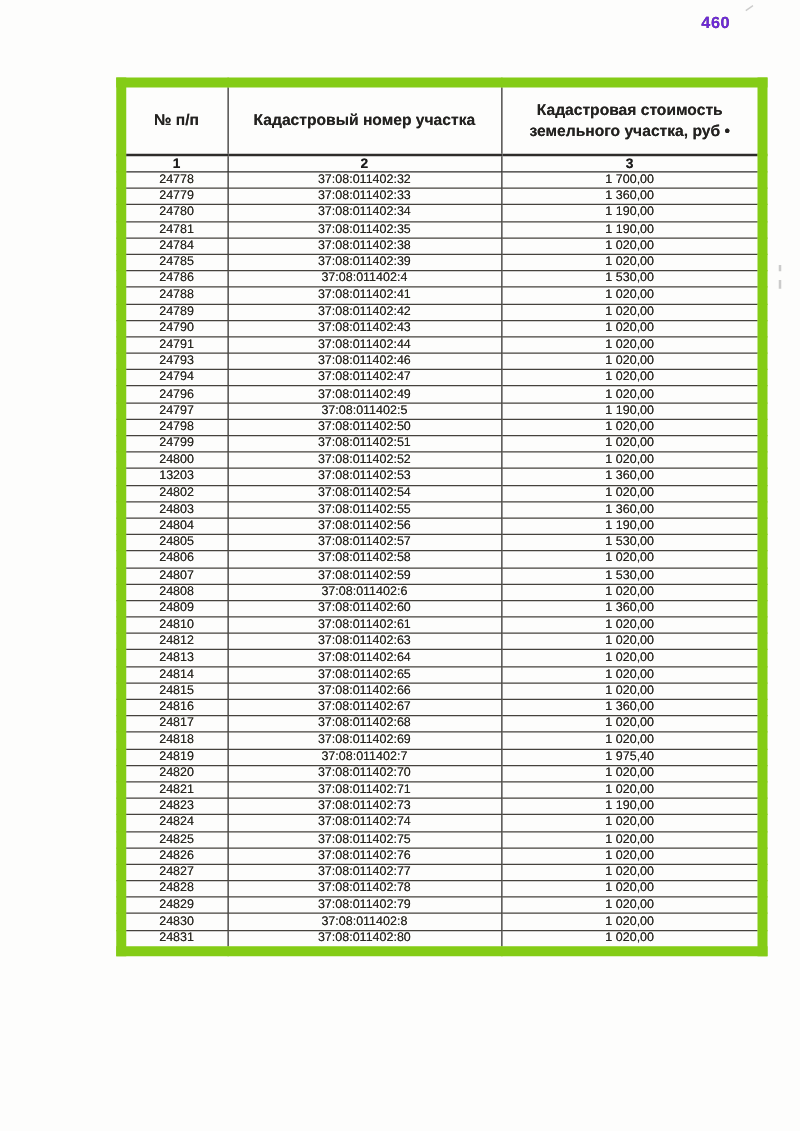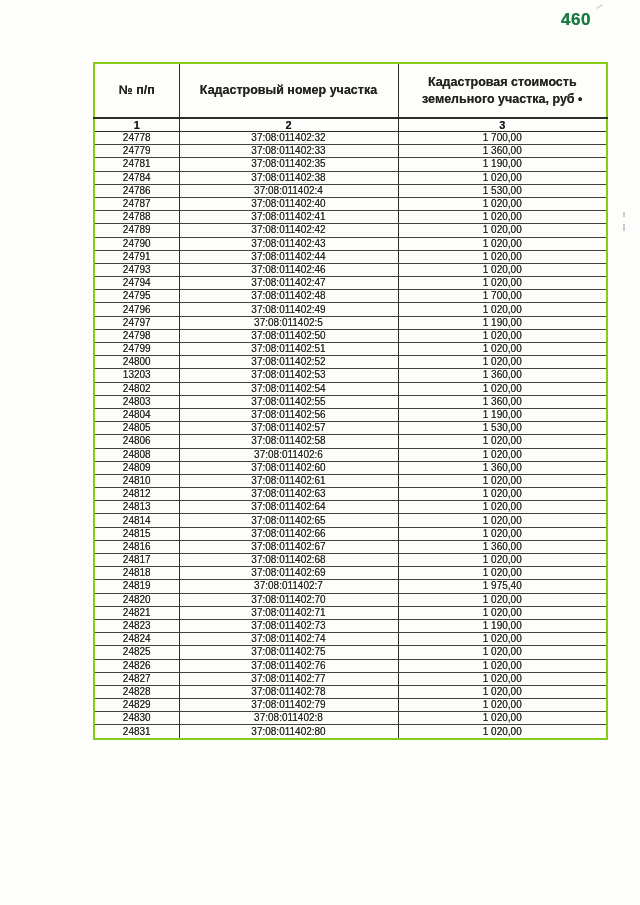--- a/index.html
+++ b/index.html
@@ -12,24 +12,24 @@
     background: #fdfdfc;
     font-family: "Liberation Sans", sans-serif;
     color: #1c1c1c;
     position: relative;
     overflow: hidden;
   }
   .page-number {
     position: absolute;
     top: 10px;
     left: 561px;
-    font-size: 17px;
+    font-size: 13px;
     font-weight: bold;
     letter-spacing: 0.5px;
-    color: #15803d;
+    color: #6d28d9;
   }
   .scratch {
     position: absolute;
     background: #9a9a9a;
     opacity: 0.5;
   }
   .scratch-1 { top: 6px; left: 596px; width: 7px; height: 1px; transform: rotate(-35deg); }
   .scratch-2 { top: 212px; left: 623px; width: 2px; height: 5px; }
   .scratch-3 { top: 224px; left: 623px; width: 2px; height: 7px; }
 
@@ -48,21 +48,21 @@
 
   .cad-table th, .cad-table td {
     border: 1px solid #2e2c2a;
     text-align: center;
     vertical-align: middle;
     padding: 0;
     overflow: hidden;
     white-space: nowrap;
   }
   .cad-table {
-    border: 2px solid #84cc16;
+    border: 8px solid #84cc16;
   }
   .cad-table tr.head-row th {
     height: 53px;
     font-size: 12.5px;
     font-weight: bold;
     color: #232220;
     border-bottom: 2px solid #2e2c2a;
     white-space: pre-line;
     line-height: 1.35;
   }
@@ -119,40 +119,45 @@
         <td>24778</td>
         <td>37:08:011402:32</td>
         <td>1 700,00</td>
       </tr>
       <tr>
         <td>24779</td>
         <td>37:08:011402:33</td>
         <td>1 360,00</td>
       </tr>
       <tr>
+        <td>24780</td>
+        <td>37:08:011402:34</td>
+        <td>1 190,00</td>
+      </tr>
+      <tr>
         <td>24781</td>
         <td>37:08:011402:35</td>
         <td>1 190,00</td>
       </tr>
       <tr>
         <td>24784</td>
         <td>37:08:011402:38</td>
+        <td>1 020,00</td>
+      </tr>
+      <tr>
+        <td>24785</td>
+        <td>37:08:011402:39</td>
         <td>1 020,00</td>
       </tr>
       <tr>
         <td>24786</td>
         <td>37:08:011402:4</td>
         <td>1 530,00</td>
       </tr>
       <tr>
-        <td>24787</td>
-        <td>37:08:011402:40</td>
-        <td>1 020,00</td>
-      </tr>
-      <tr>
         <td>24788</td>
         <td>37:08:011402:41</td>
         <td>1 020,00</td>
       </tr>
       <tr>
         <td>24789</td>
         <td>37:08:011402:42</td>
         <td>1 020,00</td>
       </tr>
       <tr>
@@ -167,25 +172,20 @@
       </tr>
       <tr>
         <td>24793</td>
         <td>37:08:011402:46</td>
         <td>1 020,00</td>
       </tr>
       <tr>
         <td>24794</td>
         <td>37:08:011402:47</td>
         <td>1 020,00</td>
-      </tr>
-      <tr>
-        <td>24795</td>
-        <td>37:08:011402:48</td>
-        <td>1 700,00</td>
       </tr>
       <tr>
         <td>24796</td>
         <td>37:08:011402:49</td>
         <td>1 020,00</td>
       </tr>
       <tr>
         <td>24797</td>
         <td>37:08:011402:5</td>
         <td>1 190,00</td>
@@ -229,20 +229,25 @@
         <td>24805</td>
         <td>37:08:011402:57</td>
         <td>1 530,00</td>
       </tr>
       <tr>
         <td>24806</td>
         <td>37:08:011402:58</td>
         <td>1 020,00</td>
       </tr>
       <tr>
+        <td>24807</td>
+        <td>37:08:011402:59</td>
+        <td>1 530,00</td>
+      </tr>
+      <tr>
         <td>24808</td>
         <td>37:08:011402:6</td>
         <td>1 020,00</td>
       </tr>
       <tr>
         <td>24809</td>
         <td>37:08:011402:60</td>
         <td>1 360,00</td>
       </tr>
       <tr>

